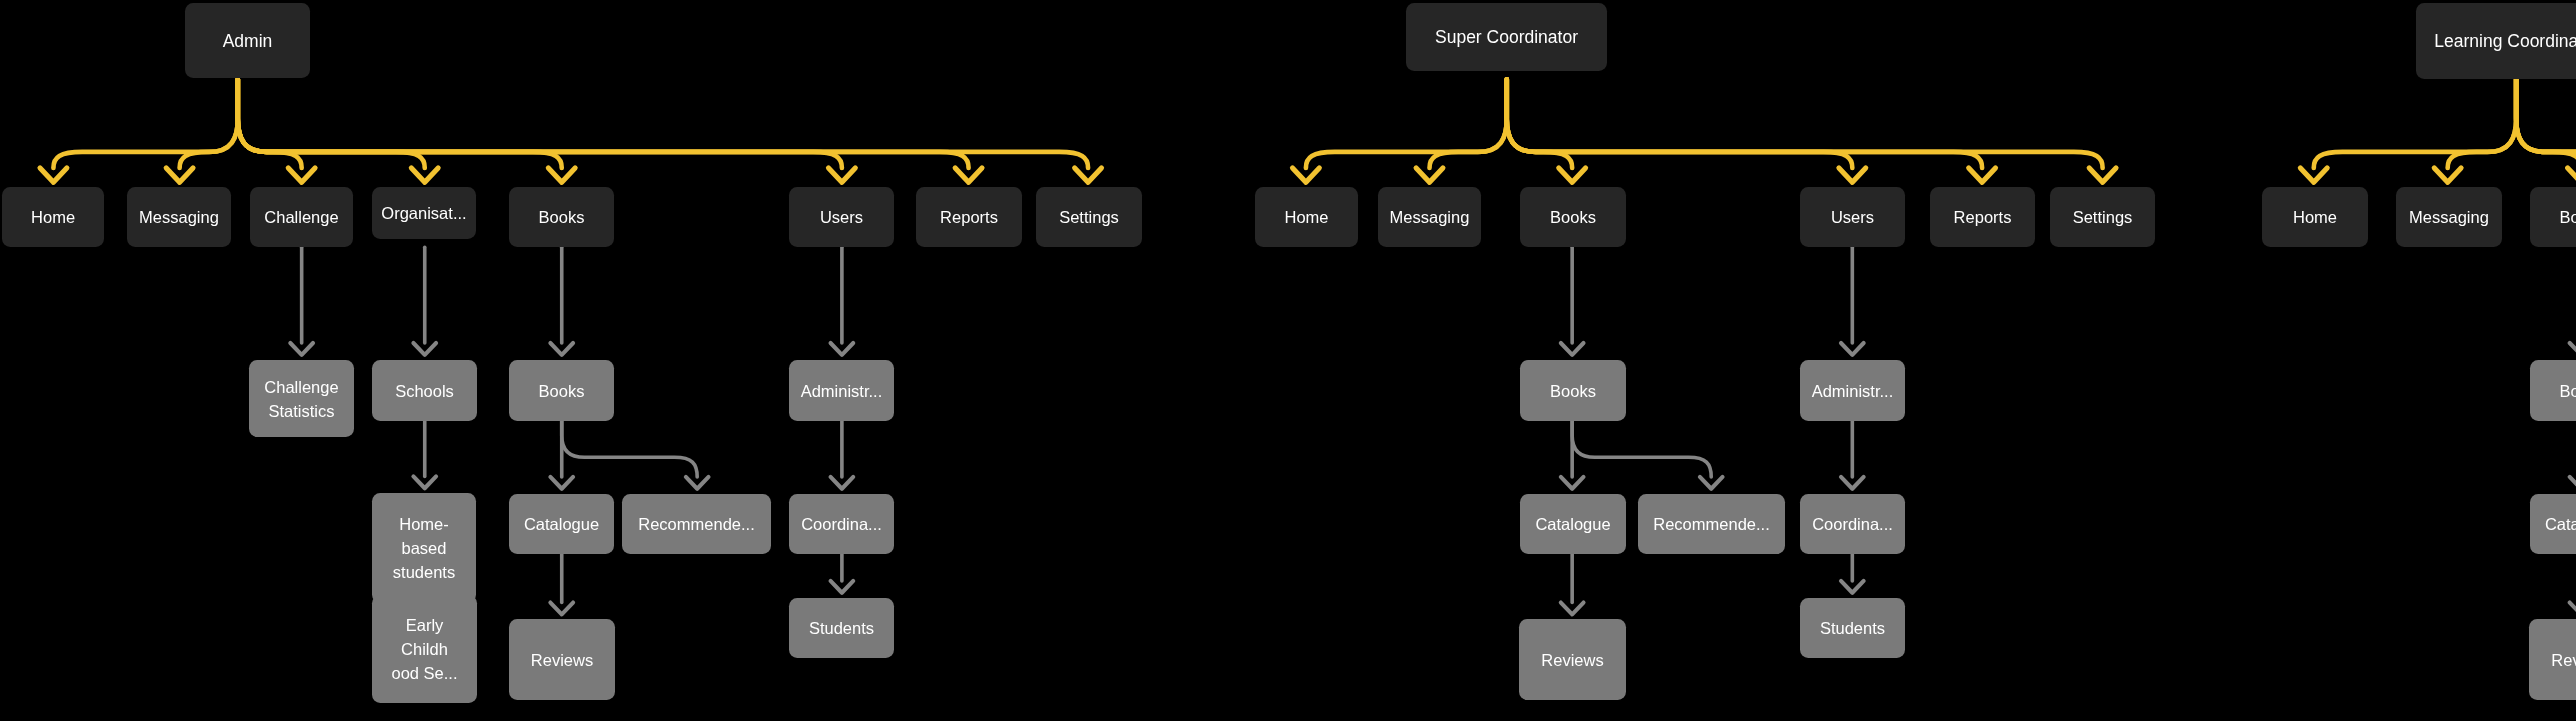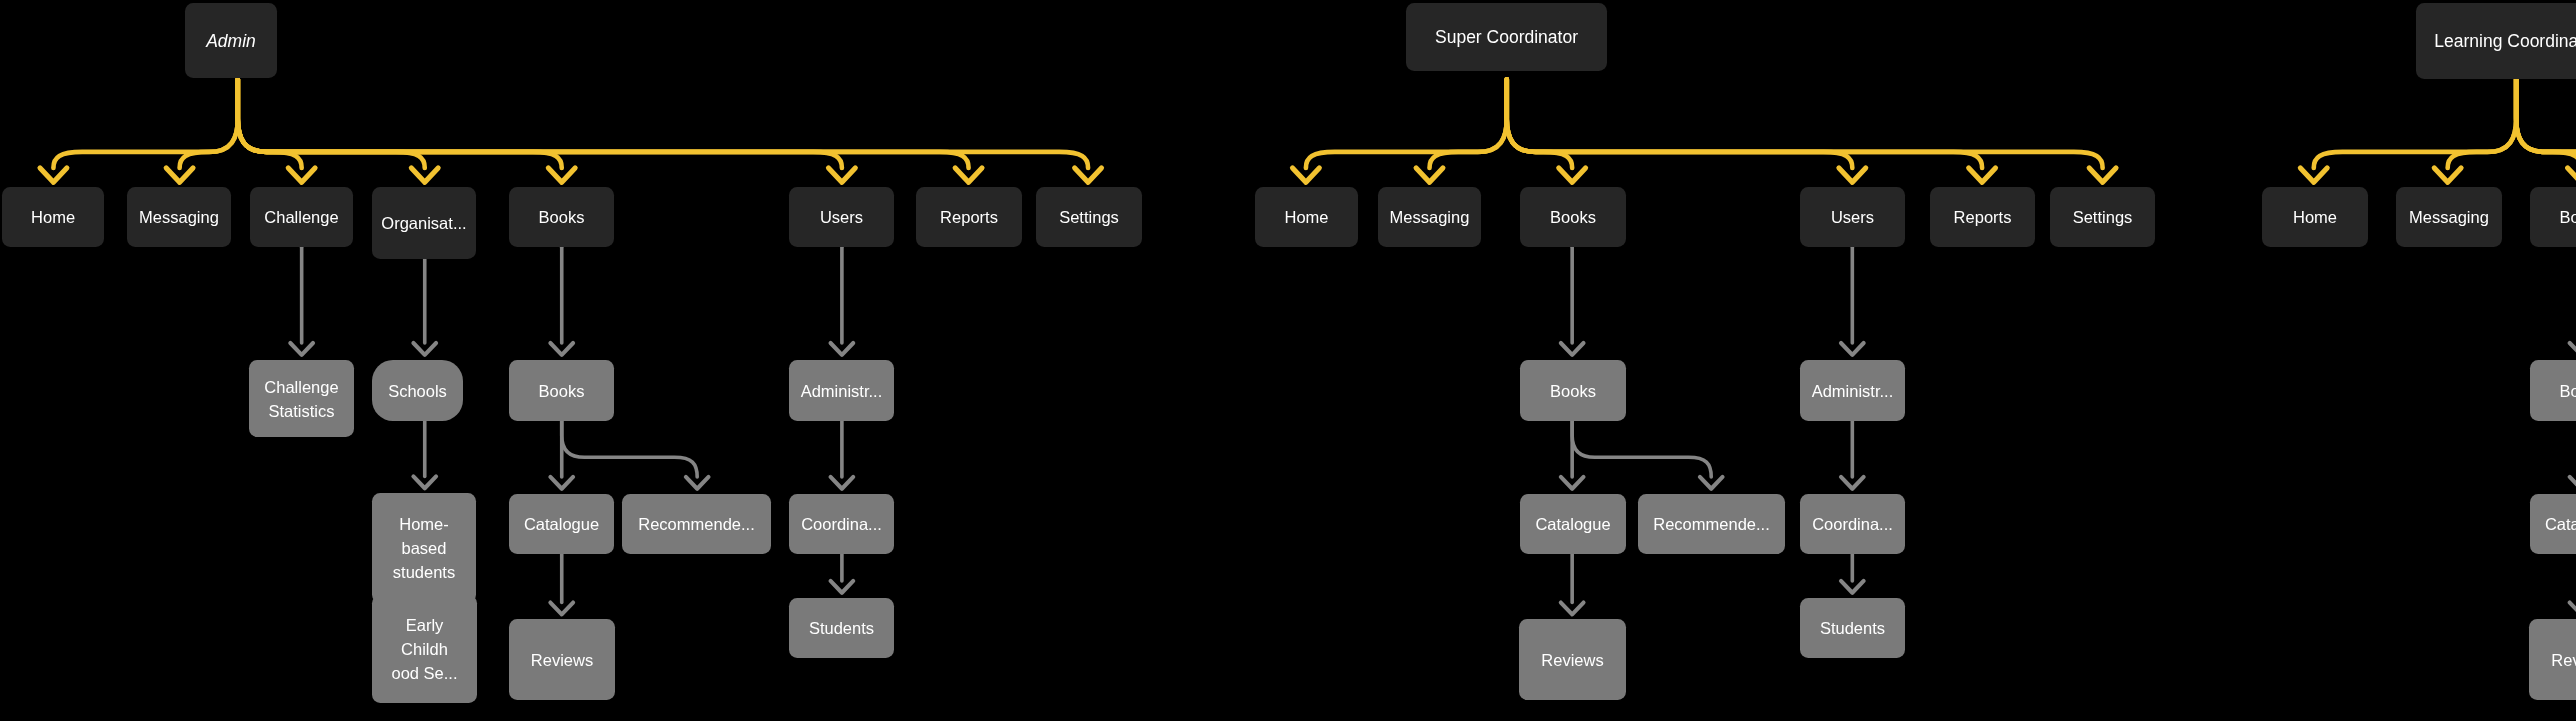--- a/index.html
+++ b/index.html
@@ -71,32 +71,32 @@
       <path d="M3596 1074 L3596 1128" fill="none" stroke="#858585" stroke-width="7" stroke-linecap="round" stroke-linejoin="round" marker-end="url(#arrowG)"></path>
       <path d="M5011 480 L5011 666" fill="none" stroke="#858585" stroke-width="7" stroke-linecap="round" stroke-linejoin="round" marker-end="url(#arrowG)"></path>
       <path d="M5011 816 L5011 926" fill="none" stroke="#858585" stroke-width="7" stroke-linecap="round" stroke-linejoin="round" marker-end="url(#arrowG)"></path>
       <path d="M5011 1074 L5011 1170" fill="none" stroke="#858585" stroke-width="7" stroke-linecap="round" stroke-linejoin="round" marker-end="url(#arrowG)"></path>
       <path d="M1090 816 L1090 846 C1090 870 1100 888 1134 888 L1309 888 C1343 888 1353 900 1353 926" fill="none" stroke="#858585" stroke-width="7" stroke-linecap="round" stroke-linejoin="round" marker-end="url(#arrowG)"></path>
       <path d="M3052 816 L3052 846 C3052 870 3062 888 3096 888 L3278 888 C3312 888 3322 900 3322 926" fill="none" stroke="#858585" stroke-width="7" stroke-linecap="round" stroke-linejoin="round" marker-end="url(#arrowG)"></path>
       <path d="M5011 816 L5011 846 C5011 870 5021 888 5055 888 L5236 888 C5270 888 5280 900 5280 926" fill="none" stroke="#858585" stroke-width="7" stroke-linecap="round" stroke-linejoin="round" marker-end="url(#arrowG)"></path>
       <path d="M802 1184 L824 1170 L846 1184" fill="none" stroke="#858585" stroke-width="8" stroke-linecap="round" stroke-linejoin="round"></path>
     </svg>
   <div class="tree" id="tree-0">
-      <div class="node dark root" style="left: 185px; top: 3.1px; width: 92px; height: 75px; font-style: italic;">Admin</div>
+      <div class="node dark root" style="left: 185px; top: 3.1px; width: 125px; height: 75px;">Admin</div>
       <div class="node dark" style="left: 2.1px; top: 187px; width: 102px; height: 60px;">Home</div>
       <div class="node dark" style="left: 127px; top: 187px; width: 104px; height: 60px;">Messaging</div>
       <div class="node dark" style="left: 250px; top: 187px; width: 103px; height: 60px;">Challenge</div>
-      <div class="node dark" style="left: 372px; top: 187px; width: 104px; height: 72px;">Organisat...</div>
+      <div class="node dark" style="left: 372px; top: 187px; width: 104px; height: 52px;">Organisat...</div>
       <div class="node dark" style="left: 509px; top: 187px; width: 105px; height: 60px;">Books</div>
       <div class="node dark" style="left: 789px; top: 187px; width: 105px; height: 60px;">Users</div>
       <div class="node dark" style="left: 916px; top: 187px; width: 106px; height: 60px;">Reports</div>
       <div class="node dark" style="left: 1036px; top: 187px; width: 106px; height: 60px;">Settings</div>
       <div class="node gray" style="left: 249px; top: 360px; width: 105px; height: 77px;">Challenge
 Statistics</div>
-      <div class="node gray" style="left: 372px; top: 360px; width: 91px; height: 61px; border-radius: 21px;">Schools</div>
+      <div class="node gray" style="left: 372px; top: 360px; width: 105px; height: 61px;">Schools</div>
       <div class="node gray" style="left: 509px; top: 360px; width: 105px; height: 61px;">Books</div>
       <div class="node gray" style="left: 789px; top: 360px; width: 105px; height: 61px;">Administr...</div>
       <div class="node gray" style="left: 372px; top: 493px; width: 104px; height: 110px;">Home-
 based
 students</div>
       <div class="node gray" style="left: 509px; top: 494px; width: 105px; height: 60px;">Catalogue</div>
       <div class="node gray" style="left: 622px; top: 494px; width: 149px; height: 60px;">Recommende...</div>
       <div class="node gray" style="left: 789px; top: 494px; width: 105px; height: 60px;">Coordina...</div>
       <div class="node gray" style="left: 372px; top: 595px; width: 105px; height: 108px;">Early
 Childh

